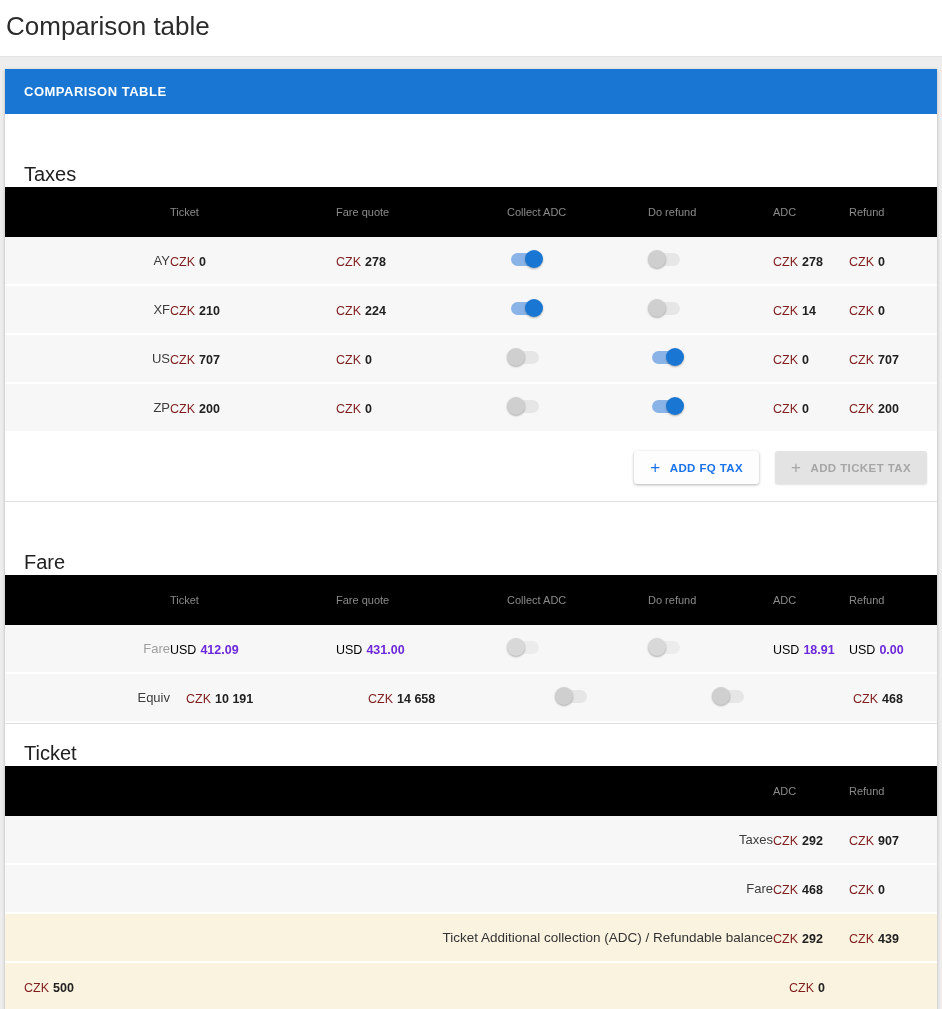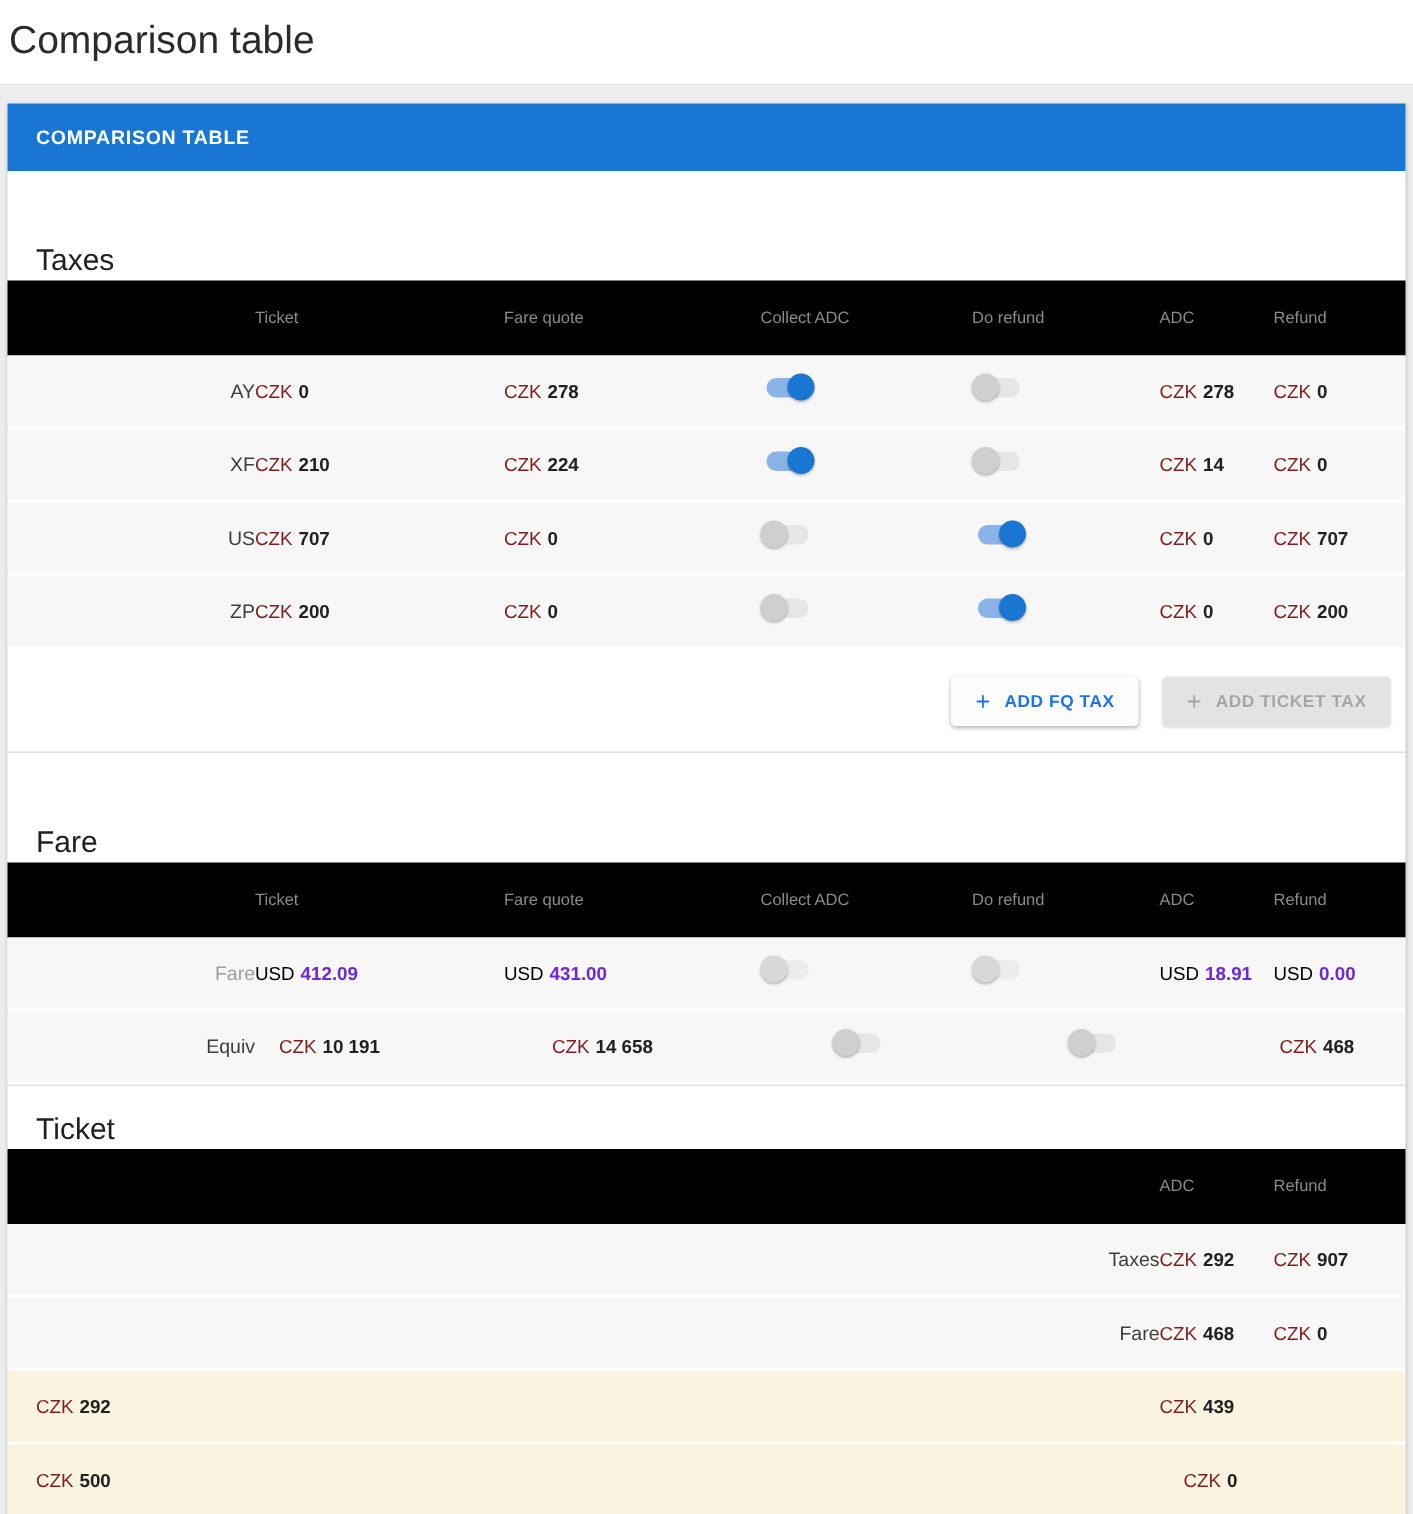--- a/index.html
+++ b/index.html
@@ -281,20 +281,21 @@
         <div class="amount"><span class="cur">CZK</span><span class="val">907</span></div>
       </div>
 
       <div class="grid total-grid row">
         <div class="row-label">Fare</div>
         <div class="amount"><span class="cur">CZK</span><span class="val">468</span></div>
         <div class="amount"><span class="cur">CZK</span><span class="val">0</span></div>
       </div>
 
       <div class="grid total-grid row highlight">
+        <div class="row-label">Ticket Additional collection (ADC) / Refundable balance</div>
         <div class="amount"><span class="cur">CZK</span><span class="val">292</span></div>
         <div class="amount"><span class="cur">CZK</span><span class="val">439</span></div>
       </div>
 
       <div class="grid total-grid row highlight">
         <div class="amount"><span class="cur">CZK</span><span class="val">500</span></div>
         <div class="amount"><span class="cur">CZK</span><span class="val">0</span></div>
       </div>
     </div>
 

